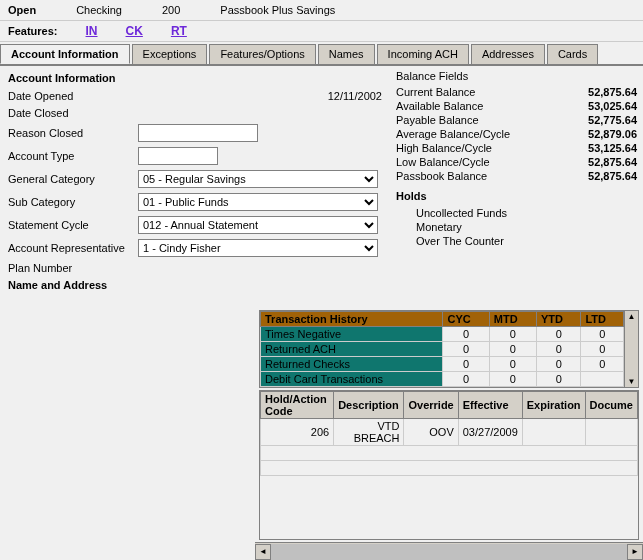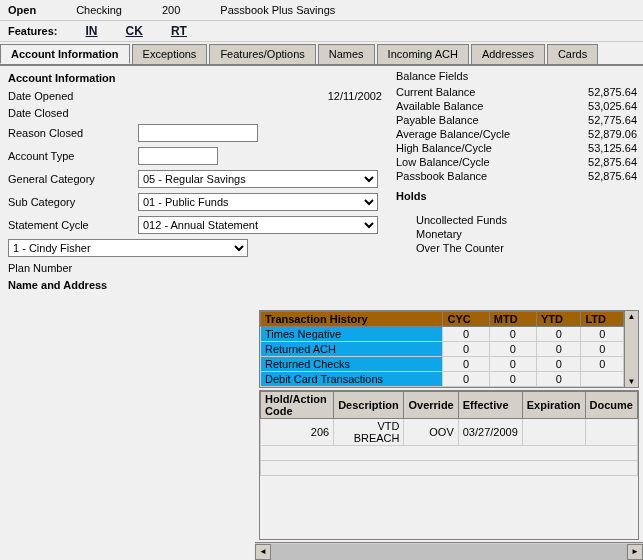--- a/index.html
+++ b/index.html
@@ -28,21 +28,21 @@
     .features-bar {
       padding: 3px 8px;
       display: flex;
       align-items: center;
       gap: 4px;
       background: #f0f0f0;
       border-bottom: 1px solid #ccc;
     }
     .features-label { font-weight: bold; margin-right: 4px; }
     .feature-link {
-      color: #0f172a;
+      color: #6d28d9;
       text-decoration: underline;
       cursor: pointer;
       font-weight: bold;
       font-size: 12px;
       padding-left: 20px;
     }
     .tab-bar {
       display: flex;
       background: #f0f0f0;
       border-bottom: 2px solid #808080;
@@ -121,27 +121,27 @@
       font-size: 11px;
       margin-bottom: 4px;
     }
     .balance-row {
       display: flex;
       justify-content: space-between;
       margin-bottom: 2px;
       font-size: 11px;
     }
     .balance-amount {
-      font-weight: normal;
+      font-weight: bold;
       text-align: right;
     }
     .holds-title {
       font-weight: bold;
       margin-top: 8px;
-      margin-bottom: 12px;
+      margin-bottom: 5px;
       font-size: 11px;
     }
     .holds-item {
       font-size: 11px;
       margin-bottom: 2px;
       padding-left: 20px;
     }
     .trans-table {
       width: 100%;
       border-collapse: collapse;
@@ -154,21 +154,21 @@
       font-weight: bold;
       text-align: left;
     }
     .trans-table td {
       border: 1px solid #ccc;
       padding: 1px 4px;
       text-align: center;
     }
     .trans-table td:first-child {
       text-align: left;
-      background: #0ea5e9;
+      background: #0f766e;
     }
     .hold-table {
       width: 100%;
       border-collapse: collapse;
       font-size: 11px;
     }
     .hold-table th {
       background: #d4d0c8;
       border: 1px solid #808080;
       padding: 1px 4px;
@@ -295,20 +295,21 @@
       </div>
 
       <div class="form-row">
         <span class="form-label">Statement Cycle</span>
         <select class="form-select">
           <option>012 - Annual Statement</option>
         </select>
       </div>
 
       <div class="form-row">
+        <span class="form-label">Account Representative</span>
         <select class="form-select">
           <option>1 - Cindy Fisher</option>
         </select>
       </div>
 
       <div class="form-row">
         <span class="form-label">Plan Number</span>
         <span class="form-value"></span>
       </div>
 

